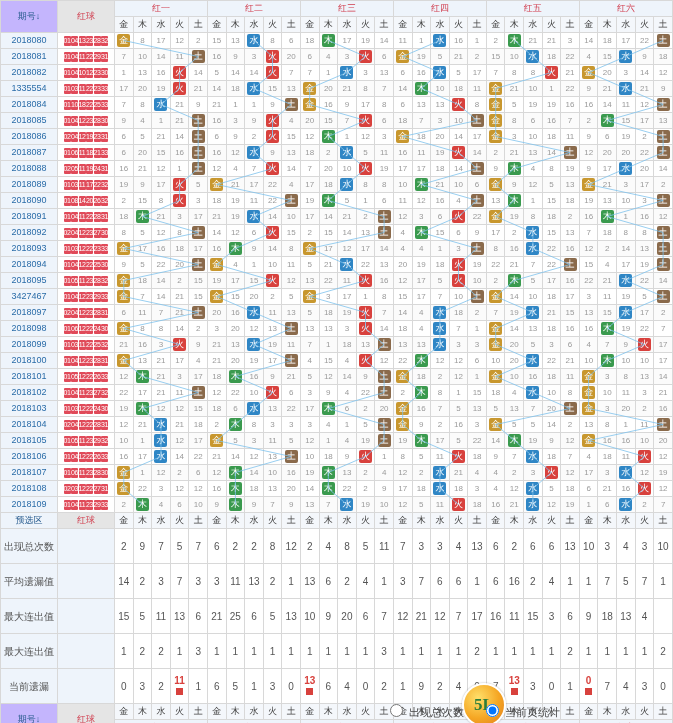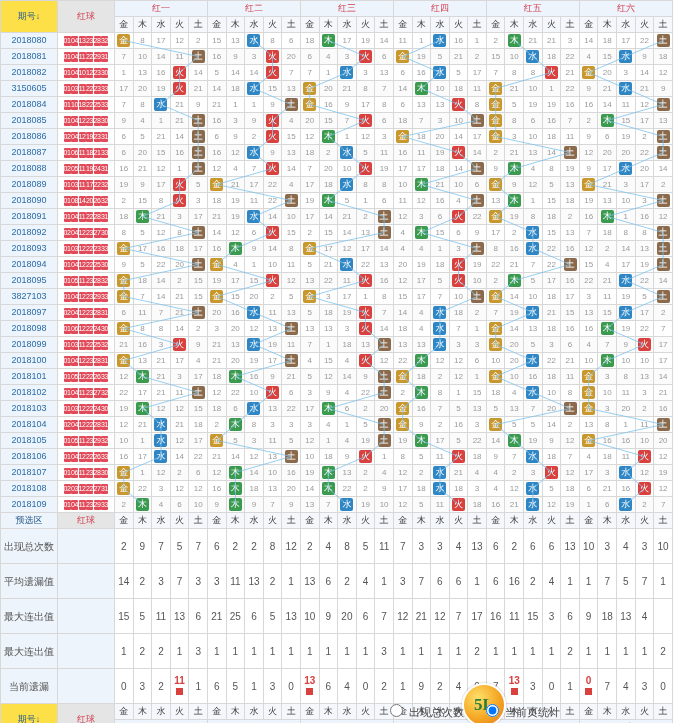--- a/index.html
+++ b/index.html
@@ -21,21 +21,21 @@
     padding:0;
     text-align:center;
     vertical-align:middle;
     font-weight:normal;
     font-size:9px;
     line-height:11px;
     height:15px;
   }
   .hdr-issue{
     width:56px;
-    background:#fde047;
+    background:#c4b5fd;
     color:#2a5d8f;
     font-size:11px;
   }
   .hdr-red{
     width:56px;
     background:#e5e5e5;
     color:#d03a4b;
     font-size:11px;
     font-weight:bold;
   }
@@ -280,21 +280,21 @@
           <td class="cell"><span class="num">8</span></td>
           <td class="cell"><span class="chip c-huo">火</span></td>
           <td class="cell"><span class="num">21</span></td>
           <td class="cell"><span class="chip c-jin">金</span></td>
           <td class="cell"><span class="num">20</span></td>
           <td class="cell"><span class="num">3</span></td>
           <td class="cell"><span class="num">14</span></td>
           <td class="cell"><span class="num">12</span></td>
         </tr>
         <tr class="band">
-          <td class="issue">3150605</td>
+          <td class="issue">1335554</td>
           <td class="redballs"><span class="rb">01</span><span class="rb">03</span><span class="rb">11</span><span class="rb">22</span><span class="rb">23</span><span class="rb">33</span></td>
           <td class="cell"><span class="num">17</span></td>
           <td class="cell"><span class="num">20</span></td>
           <td class="cell"><span class="num">19</span></td>
           <td class="cell"><span class="chip c-huo">火</span></td>
           <td class="cell"><span class="num">21</span></td>
           <td class="cell"><span class="num">14</span></td>
           <td class="cell"><span class="num">18</span></td>
           <td class="cell"><span class="chip c-shui">水</span></td>
           <td class="cell"><span class="num">15</span></td>
@@ -722,21 +722,21 @@
           <td class="cell"><span class="num">5</span></td>
           <td class="cell"><span class="num">17</span></td>
           <td class="cell"><span class="num">16</span></td>
           <td class="cell"><span class="num">22</span></td>
           <td class="cell"><span class="num">21</span></td>
           <td class="cell"><span class="chip c-shui">水</span></td>
           <td class="cell"><span class="num">22</span></td>
           <td class="cell"><span class="num">14</span></td>
         </tr>
         <tr class="band2">
-          <td class="issue">3827103</td>
+          <td class="issue">3427467</td>
           <td class="redballs"><span class="rb">01</span><span class="rb">04</span><span class="rb">12</span><span class="rb">23</span><span class="rb">29</span><span class="rb">33</span></td>
           <td class="cell"><span class="chip c-jin">金</span></td>
           <td class="cell"><span class="num">7</span></td>
           <td class="cell"><span class="num">14</span></td>
           <td class="cell"><span class="num">21</span></td>
           <td class="cell"><span class="num">15</span></td>
           <td class="cell"><span class="chip c-jin">金</span></td>
           <td class="cell"><span class="num">15</span></td>
           <td class="cell"><span class="num">20</span></td>
           <td class="cell"><span class="num">2</span></td>

